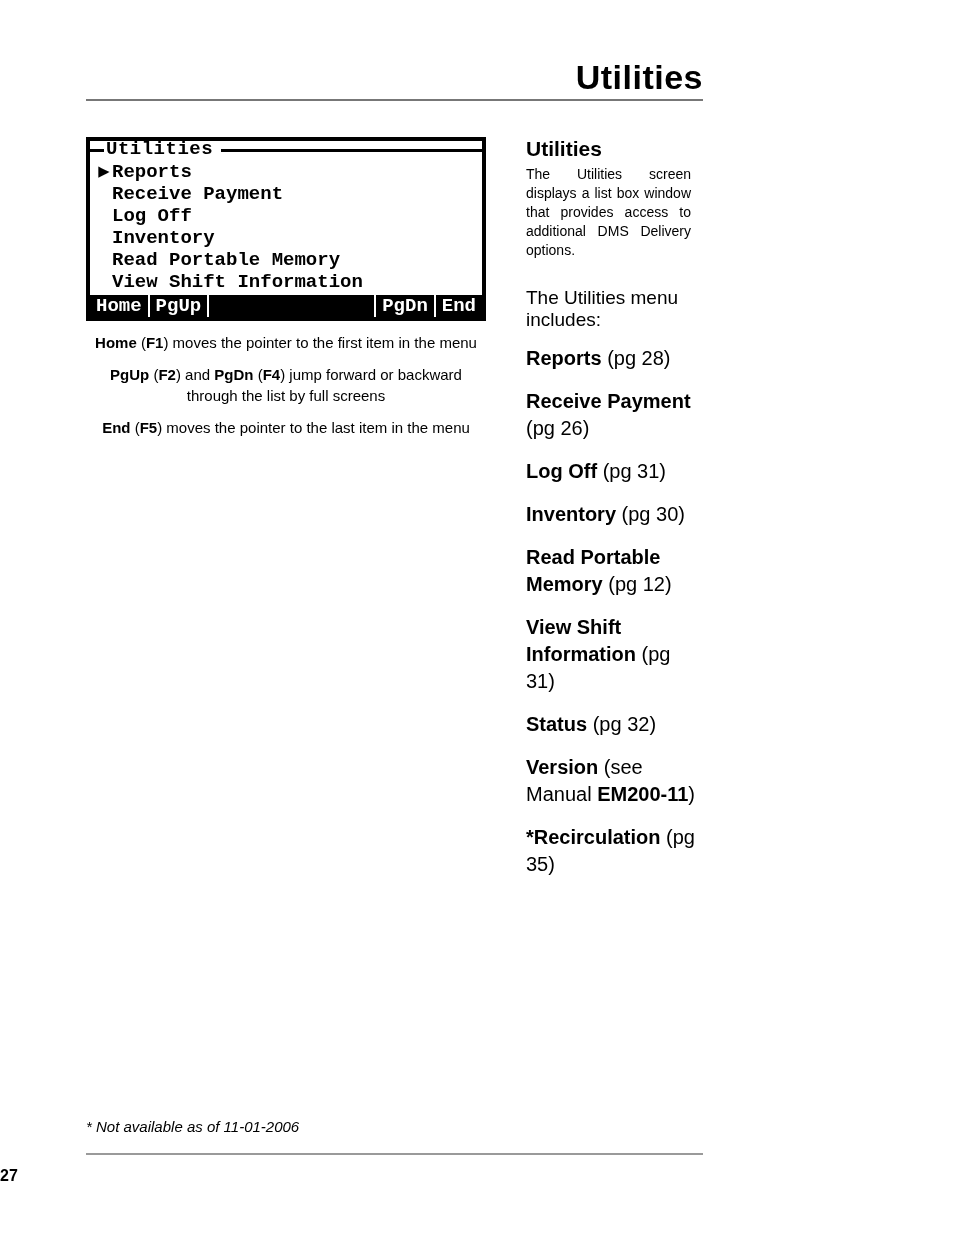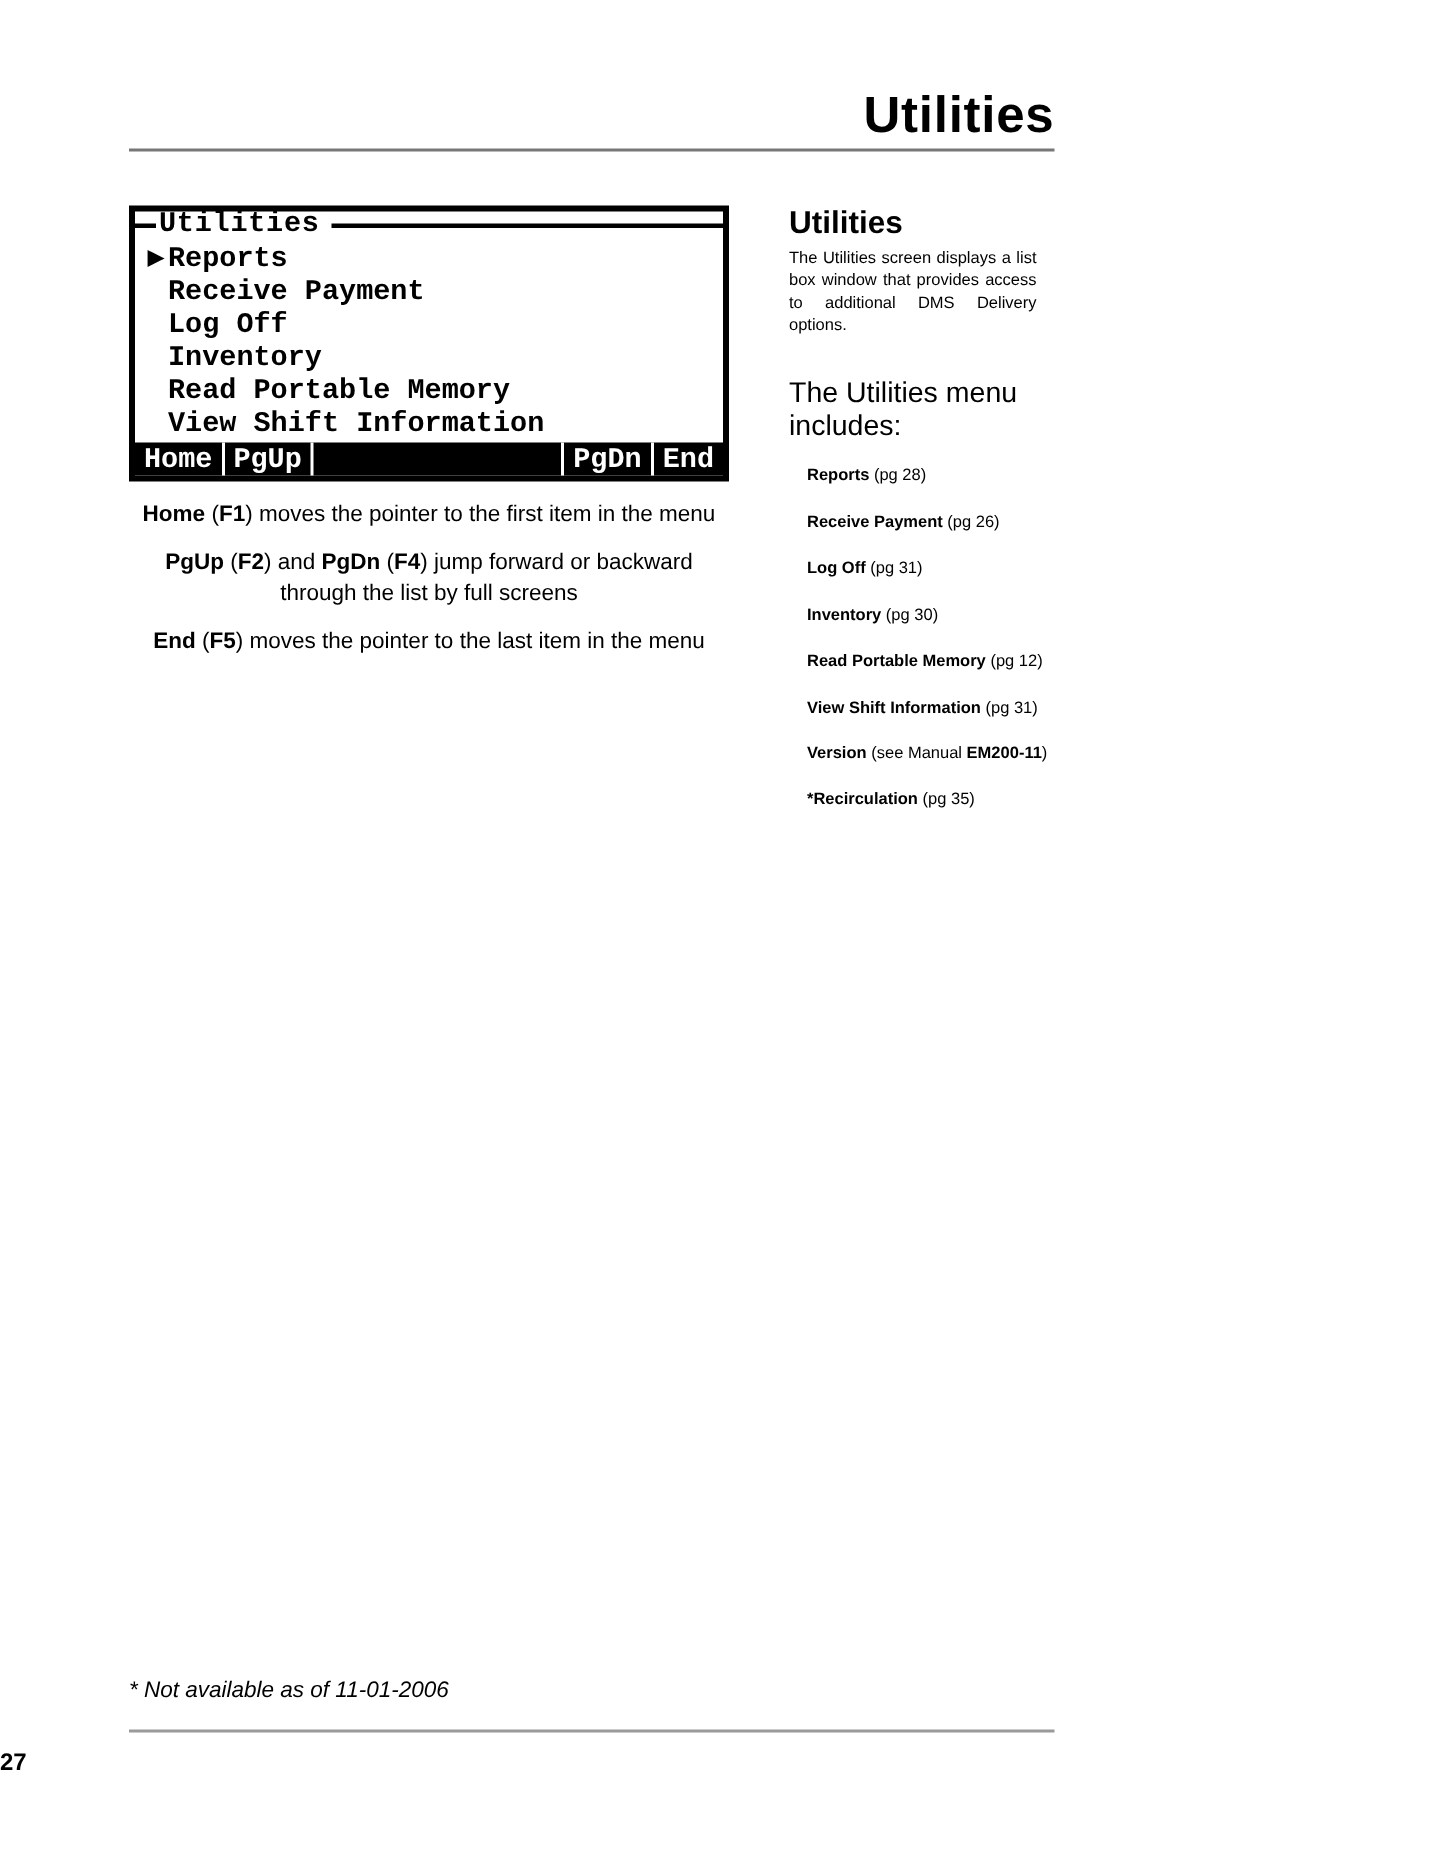--- a/index.html
+++ b/index.html
@@ -103,30 +103,30 @@
   .legend p { margin: 12px 0 0 0; }
   .legend b { font-weight: bold; }
 
   
   .rh-h2 {
     font-size: 21px;
     font-weight: bold;
     margin: 0 0 4px 0;
   }
   .rh-intro {
-    font-size: 11px;
+    font-size: 14px;
     line-height: 1.35;
     text-align: justify;
     margin: 0 12px 28px 0;
   }
   .rh-sub {
     font-size: 19px;
     margin: 0 0 14px 0;
   }
-  .rh-list { font-size: 11px; line-height: 1.35; margin-left: 12px; }
+  .rh-list { font-size: 20px; line-height: 1.35; }
   .rh-list .row { margin: 0 0 16px 0; }
   .rh-list b { font-weight: bold; }
 
   
   .footnote {
     position: absolute;
     left: 86px;
     bottom: 100px;
     font-style: italic;
     font-size: 15px;
@@ -238,20 +238,23 @@
         <div class="row">
           <b>Inventory</b><span> (pg 30)</span>
         </div>
         <div class="row">
           <b>Read Portable Memory</b><span> (pg 12)</span>
         </div>
         <div class="row">
           <b>View Shift Information</b><span> (pg 31)</span>
         </div>
         <div class="row">
+          <b>Status</b><span> (pg 32)</span>
+        </div>
+        <div class="row">
           <b>Version</b><span> (see Manual </span><b>EM200-11</b><span>)</span>
         </div>
         <div class="row">
           <b>*Recirculation</b><span> (pg 35)</span>
         </div>
       </div>
     </div>
   </div>
 
   <div class="footnote">*  Not available as of 11-01-2006</div>

